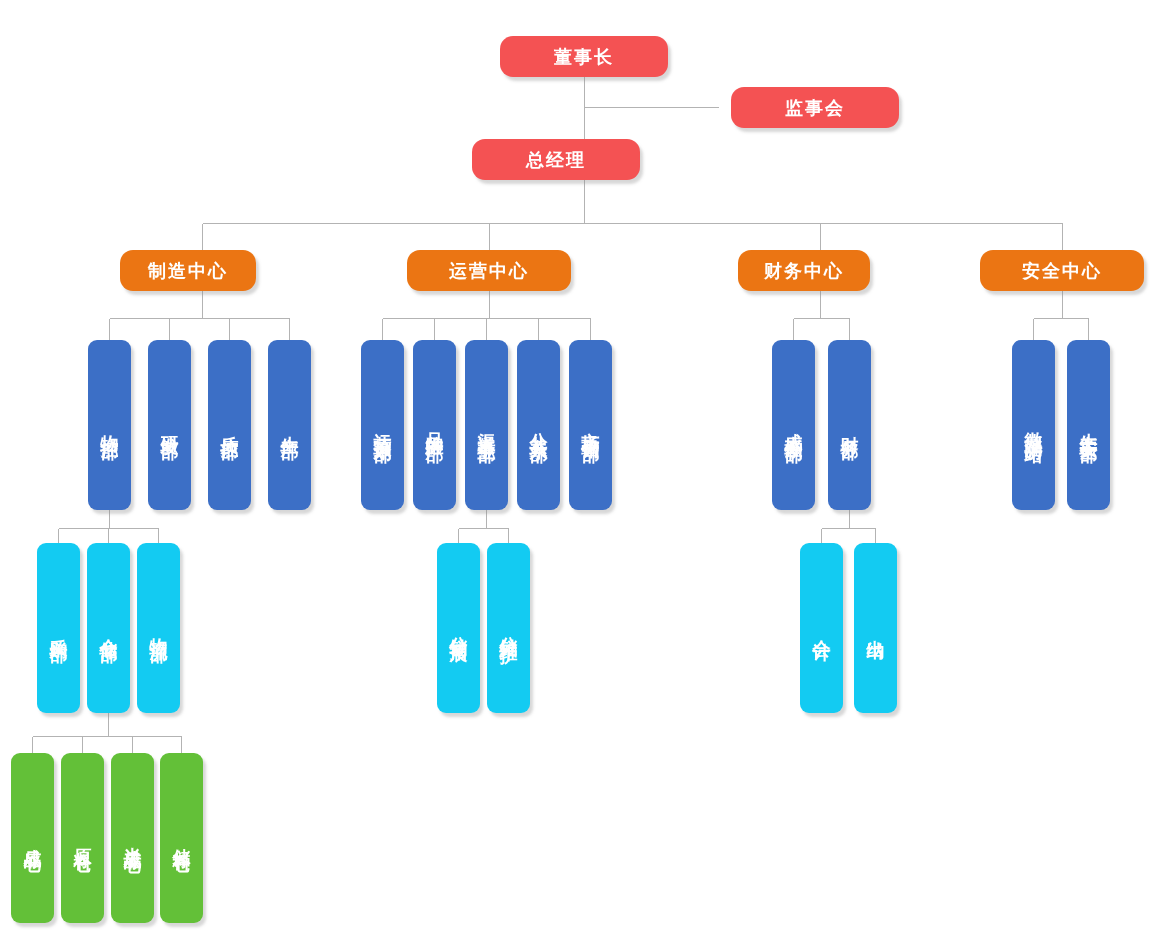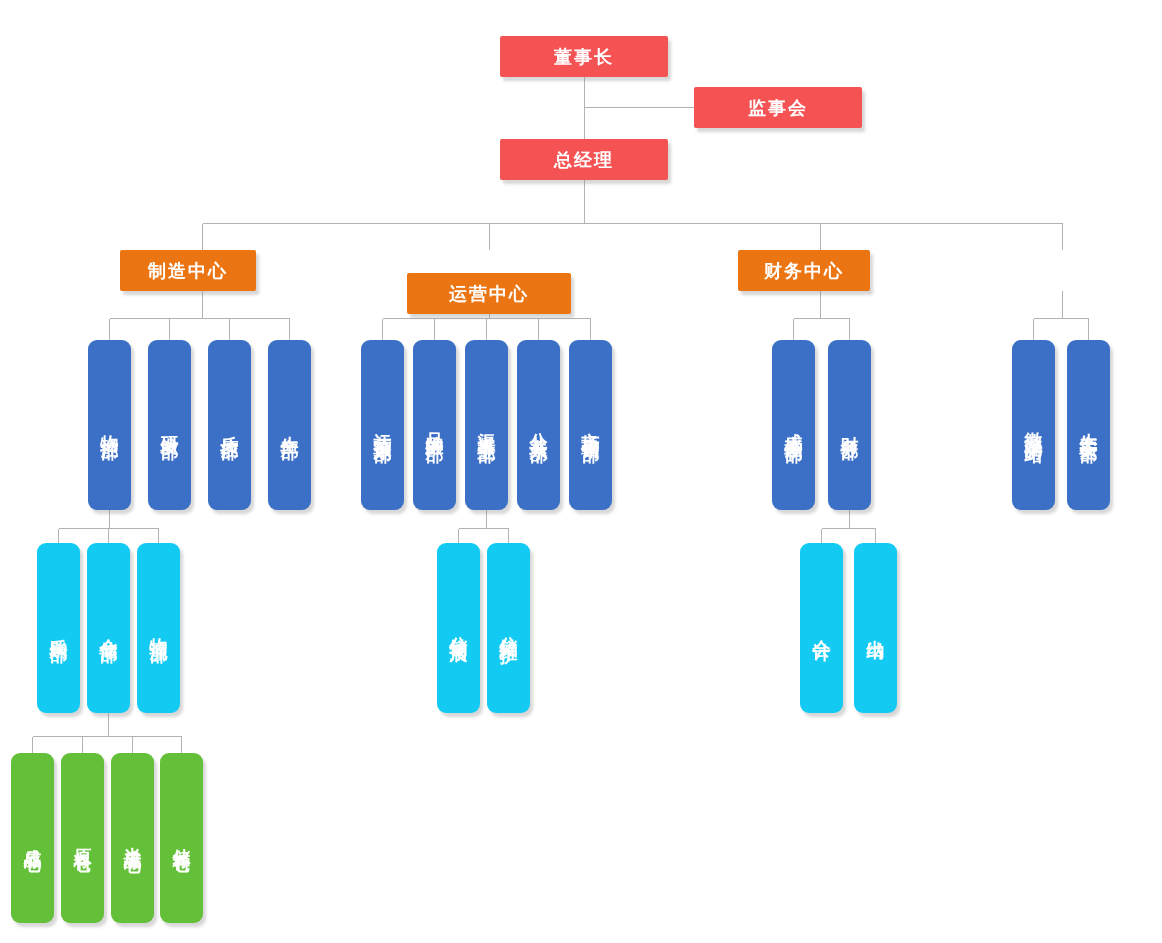--- a/index.html
+++ b/index.html
@@ -9,40 +9,40 @@
   }
   .connectors { position:absolute; left:0; top:0; width:1162px; height:943px; }
   .connectors path { stroke:#b3b3b3; stroke-width:1; fill:none; }
 
   .node {
     position:absolute; display:flex; align-items:center; justify-content:center;
     color:#ffffff; font-weight:bold;
     box-shadow:3px 4px 3px rgba(140,140,140,0.35);
     box-sizing:border-box;
   }
-  .hbox { height:41px; border-radius:2px; font-size:18px; letter-spacing:2px; }
+  .hbox { height:41px; border-radius:13px; font-size:18px; letter-spacing:2px; }
   .vbox {
     width:43px; height:170px; border-radius:9px; font-size:18px;
     writing-mode:vertical-rl; text-orientation:upright; letter-spacing:3px;
   }
 
   .c-exec   { background:#f45253; }
   .c-center { background:#eb7513; }
   .c-dept   { background:#3c6fc6; }
   .c-sub    { background:#13cbf2; }
   .c-wh     { background:#63c038; }
 
   
   .n-chairman    { left:500px; top:36px;  width:168px; }
-  .n-supervisory { left:694px; top:87px;  width:168px; }
-  .n-gm          { left:500px; top:139px; width:168px; }
+  .n-supervisory { left:731px; top:87px;  width:168px; }
+  .n-gm          { left:472px; top:139px; width:168px; }
 
   
   .n-center-mfg    { left:120px; top:250px; width:136px; }
-  .n-center-ops    { left:407px; top:250px; width:164px;margin-top:23px; }
+  .n-center-ops    { left:407px; top:250px; width:164px; }
   .n-center-fin    { left:738px; top:250px; width:132px; }
   .n-center-safety { left:980px; top:250px; width:164px; }
 
   
   .row-dept { top:340px; }
   .n-matctrl  { left:88px; }
   .n-rnd      { left:148px; }
   .n-qc       { left:208px; }
   .n-prod     { left:268px; }
   .n-opsplan  { left:361px; }
@@ -91,20 +91,21 @@
     <path d="M108.5 713 L108.5 736.5 M32.5 736.5 L181.5 736.5 M32.5 736.5 L32.5 753 M82.5 736.5 L82.5 753 M132.5 736.5 L132.5 753 M181.5 736.5 L181.5 753"></path>
   </svg>
 
   <div class="node hbox c-exec n-chairman">董事长</div>
   <div class="node hbox c-exec n-supervisory">监事会</div>
   <div class="node hbox c-exec n-gm">总经理</div>
 
   <div class="node hbox c-center n-center-mfg">制造中心</div>
   <div class="node hbox c-center n-center-ops">运营中心</div>
   <div class="node hbox c-center n-center-fin">财务中心</div>
+  <div class="node hbox c-center n-center-safety">安全中心</div>
 
   <div class="node vbox c-dept row-dept n-matctrl">物控部</div>
   <div class="node vbox c-dept row-dept n-rnd">研发部</div>
   <div class="node vbox c-dept row-dept n-qc">质控部</div>
   <div class="node vbox c-dept row-dept n-prod">生产部</div>
   <div class="node vbox c-dept row-dept n-opsplan">运营策划部</div>
   <div class="node vbox c-dept row-dept n-brand">品牌推广部</div>
   <div class="node vbox c-dept row-dept n-channel">渠道事业部</div>
   <div class="node vbox c-dept row-dept n-pr">公共关系部</div>
   <div class="node vbox c-dept row-dept n-mkt">市场营销部</div>

